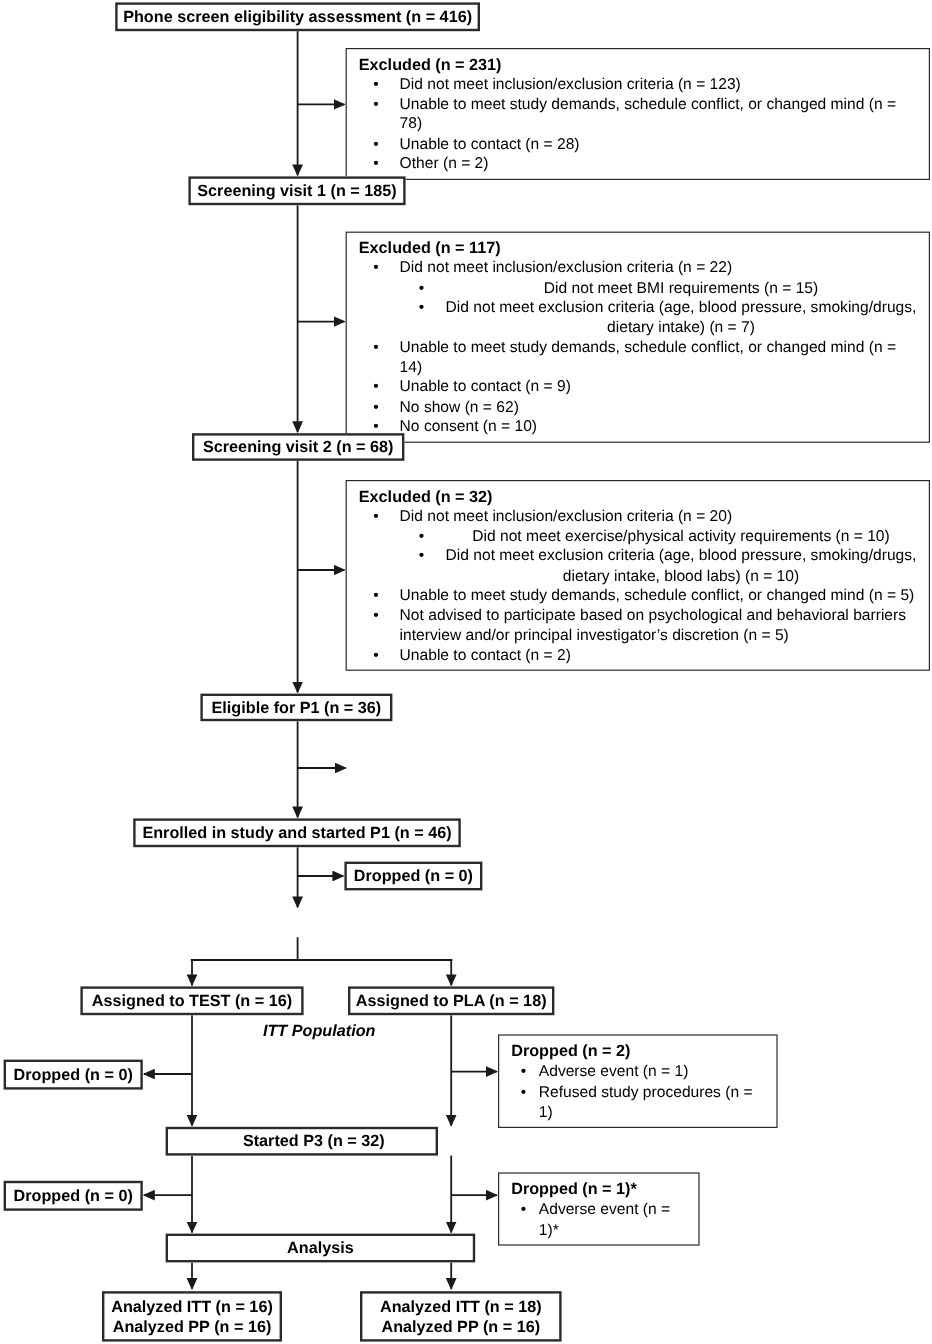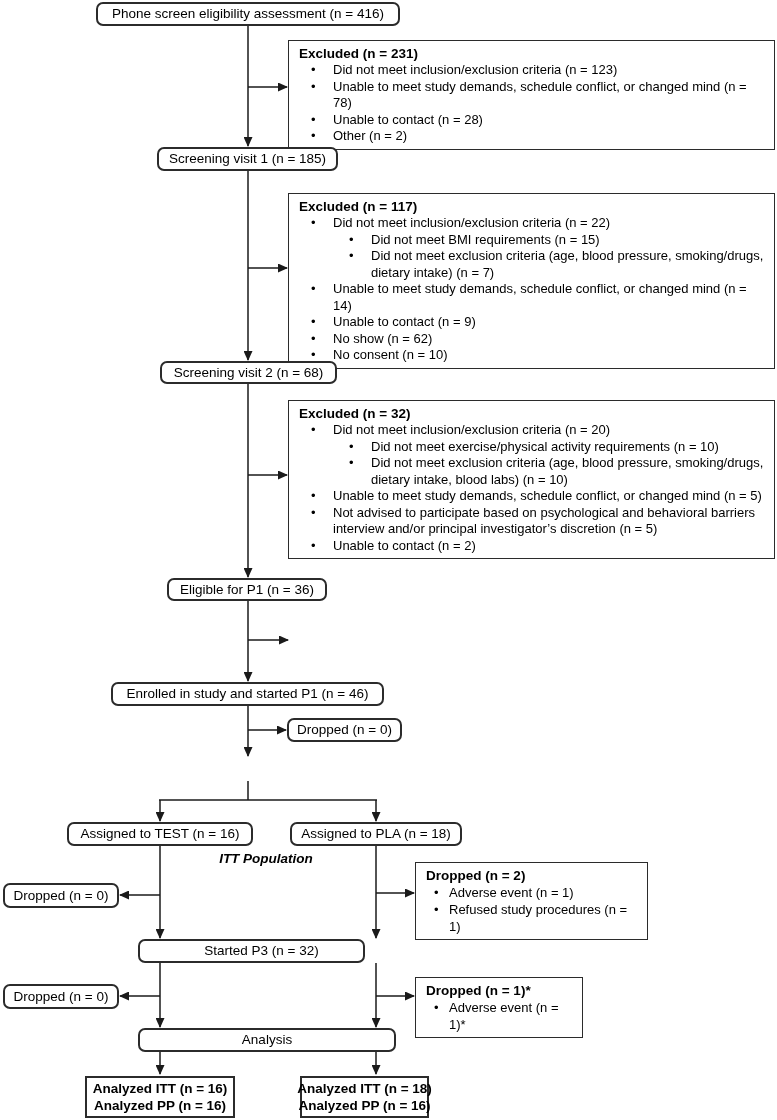--- a/index.html
+++ b/index.html
@@ -16,35 +16,34 @@
   .box {
     position:absolute;
     background:#ffffff;
     border:1.5px solid #2b2b2b;
     box-sizing:border-box;
     font-size:13px;
     line-height:16px;
   }
   .cbox {
     display:flex; align-items:center; justify-content:center;
-    font-weight:normal; text-align:center;
+    font-weight:bold; text-align:center;
     border-width:2px;
     font-size:13.5px;
     white-space:nowrap;
-    border-radius:7px;
   }
   .sbox { padding:4px 10px; }
   .sbox .title { font-weight:bold; font-size:13.5px; line-height:17px; }
   .sbox ul { list-style:none; margin:0; padding:0; }
   .sbox li {
     position:relative; padding-left:34px;
     line-height:16.5px; white-space:pre-line;
   }
   .sbox li::before { content:"\2022"; position:absolute; left:12px; }
-  .sbox li.l2 { padding-left:72px; }
+  .sbox li.l2 { padding-left:72px;text-align:center; }
   .sbox li.l2::before { left:50px; }
   .tight li { padding-left:23px; line-height:17px; }
   .tight li::before { left:8px; }
   .twoline {
     display:flex; flex-direction:column; align-items:center; justify-content:center;
     font-weight:bold; font-size:13.5px; line-height:17px; border-width:2px;
     white-space:nowrap;
   }
   .floating-label {
     position:absolute;
@@ -192,18 +191,18 @@
 
   <div class="box cbox" style="left:138px; top:1028px; width:258px; height:24px;">
     <span>Analysis</span>
   </div>
 
   <div class="box twoline" style="left:85px; top:1076px; width:150px; height:42px;">
     <div>Analyzed ITT (n = 16)</div>
     <div>Analyzed PP (n = 16)</div>
   </div>
 
-  <div class="box twoline" style="left:300px; top:1076px; width:129px; height:42px;">
+  <div class="box twoline" style="left:300px; top:1076px; width:168px; height:42px;">
     <div>Analyzed ITT (n = 18)</div>
     <div>Analyzed PP (n = 16)</div>
   </div>
 
 </div>
 
 </body></html>

